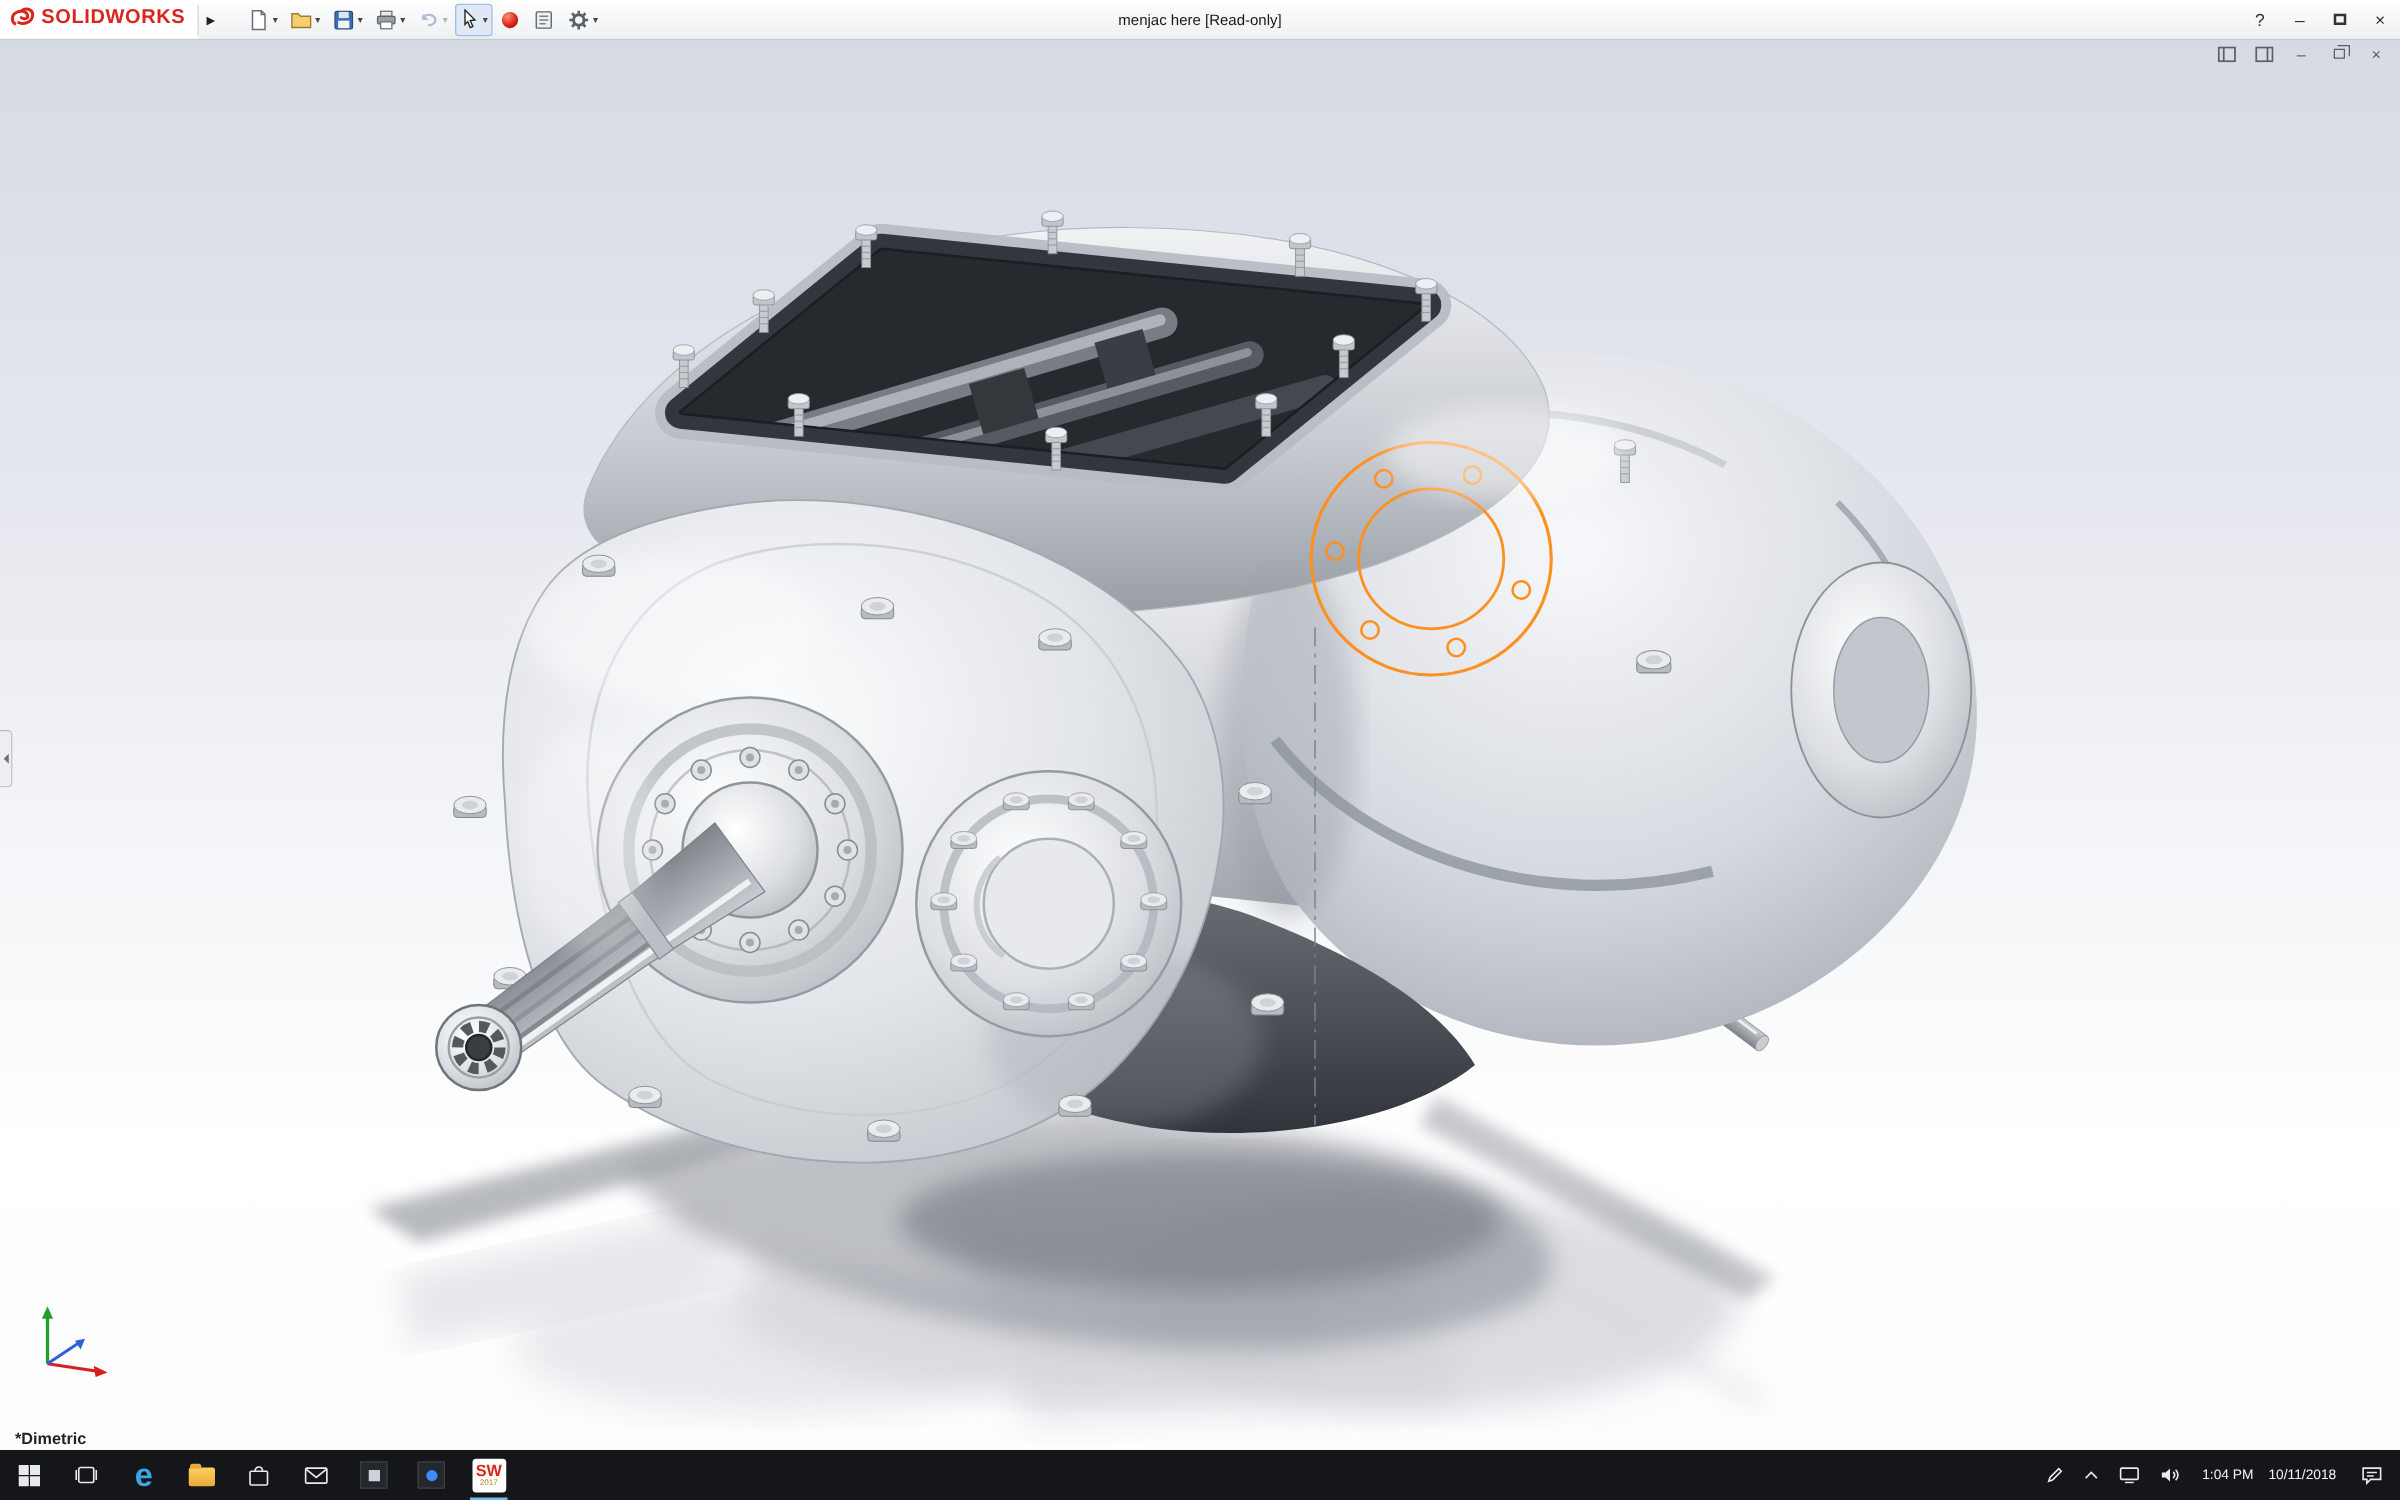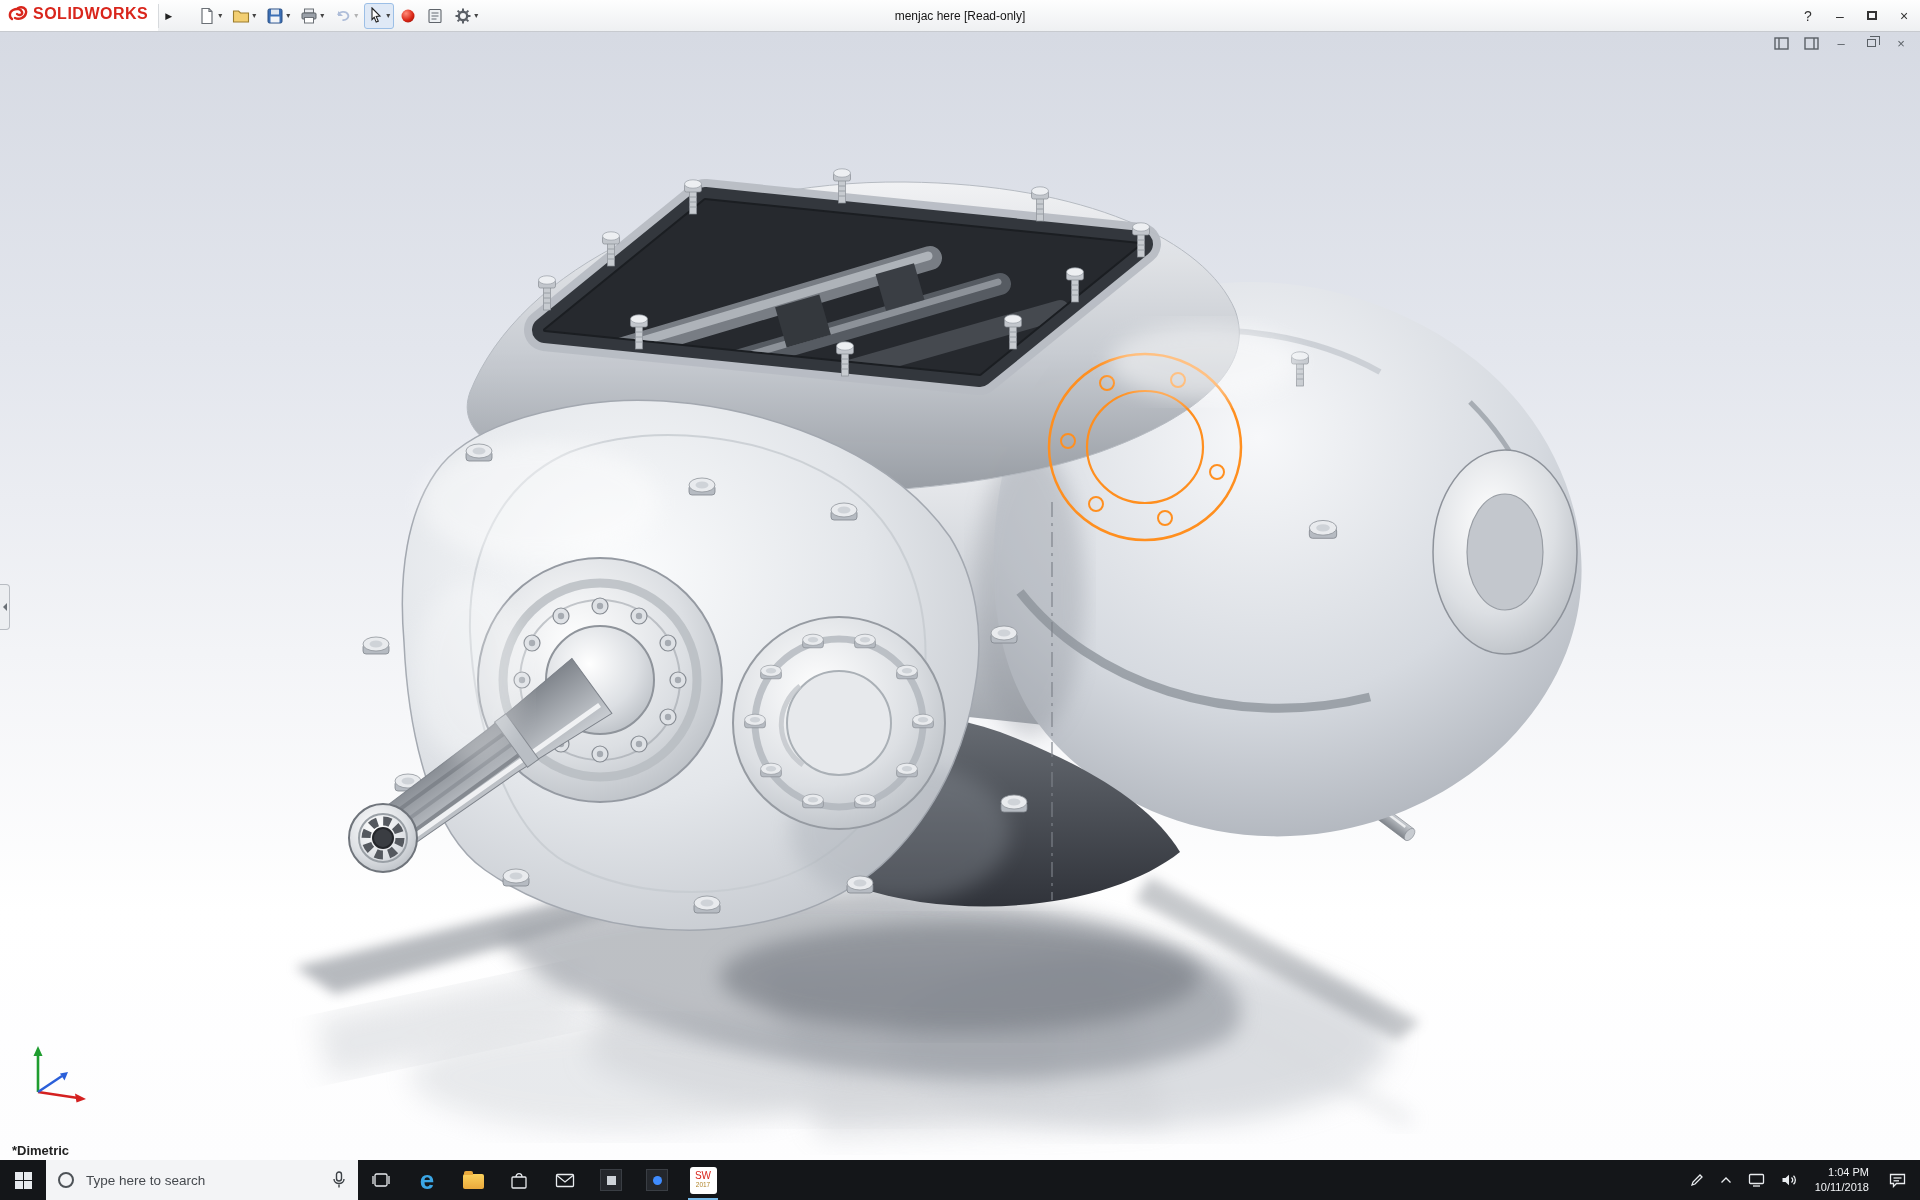--- a/index.html
+++ b/index.html
@@ -45,25 +45,25 @@
   .searchbox input::placeholder { color: #45494e; opacity: 1; }
   .tb-app { width: 46px; display: flex; align-items: center; justify-content: center; position: relative; }
   .tb-app.running::after { content: ""; position: absolute; left: 8px; right: 8px; bottom: 0; height: 2px; background: #76b9e8; }
   .edge-e { color: #3ba6e5; font-size: 26px; font-weight: bold; line-height: 1; }
   .folder { position: relative; width: 21px; height: 15px; background: linear-gradient(#fbd15c,#eaa93c); border-radius: 2px; margin-top: 3px; }
   .folder::before { content: ""; position: absolute; top: -3px; left: 1px; width: 9px; height: 4px; background: #eaa93c; border-radius: 2px 2px 0 0; }
   .dark-tile { width: 22px; height: 22px; background: #24272c; border: 1px solid #3a3e44; display: flex; align-items: center; justify-content: center; }
   .dark-tile .dot { width: 9px; height: 9px; border-radius: 50%; background: #3f8cff; }
   .dark-tile .sq { width: 9px; height: 9px; background: #cdd2d8; }
   .sw-badge { width: 27px; height: 27px; background: #fff; border-radius: 3px; display: flex; flex-direction: column; align-items: center; justify-content: center; line-height: 1; }
-  .sw-abbr { color: #d9261c; font-weight: normal; font-size: 10px; }
+  .sw-abbr { color: #d9261c; font-weight: bold; font-size: 13px; }
   .sw-year { color: #b08428; font-size: 6.5px; margin-top: 1px; }
   .tray { margin-left: auto; display: flex; align-items: center; }
   .tray-item { height: 100%; padding: 0 8px; display: flex; align-items: center; justify-content: center; color: #e9ecef; }
-  .clock { display: flex; flex-direction: column; align-items: flex-end; justify-content: center; font-size: 11px; color: #f2f4f6; line-height: 1.35; padding: 0 10px; }
+  .clock { display: flex; align-items: flex-end; justify-content: center; font-size: 11px; color: #f2f4f6; line-height: 1.35; padding: 0 10px; gap: 12px; }
   .action-center { padding: 0 14px 0 10px; }
   .tb-icon { stroke: #e9ecef; fill: none; stroke-width: 1.3; }
 </style>
 </head>
 <body>
 
 <div class="screen">
 
   <header class="titlebar">
     <div class="logo">
@@ -443,29 +443,20 @@
   <footer class="taskbar">
     <div class="start tb-app">
       <div class="win-logo">
           <span></span>
           <span></span>
           <span></span>
           <span></span>
         </div>
     </div>
 
-    <div class="searchbox">
-      <span class="cortana-ring"></span>
-      <input type="text" placeholder="Type here to search" style="">
-      <svg width="14" height="18" viewBox="0 0 14 18">
-        <rect x="4.5" y="1" width="5" height="9" rx="2.5" fill="none" stroke="#3c4146" stroke-width="1.4"></rect>
-        <path d="M2,8 C2,14 12,14 12,8" fill="none" stroke="#3c4146" stroke-width="1.4"></path>
-        <line x1="7" y1="13.5" x2="7" y2="16.5" stroke="#3c4146" stroke-width="1.4"></line>
-      </svg>
-    </div>
 
     <div class="tb-app">
       <svg width="20" height="18" viewBox="0 0 20 18" class="tb-icon">
         <rect x="4" y="3" width="12" height="12" rx="1.5"></rect>
         <path d="M2,5 v8 M18,5 v8"></path>
       </svg>
     </div>
 
     <div class="tb-app">
       <span class="edge-e">e</span>

